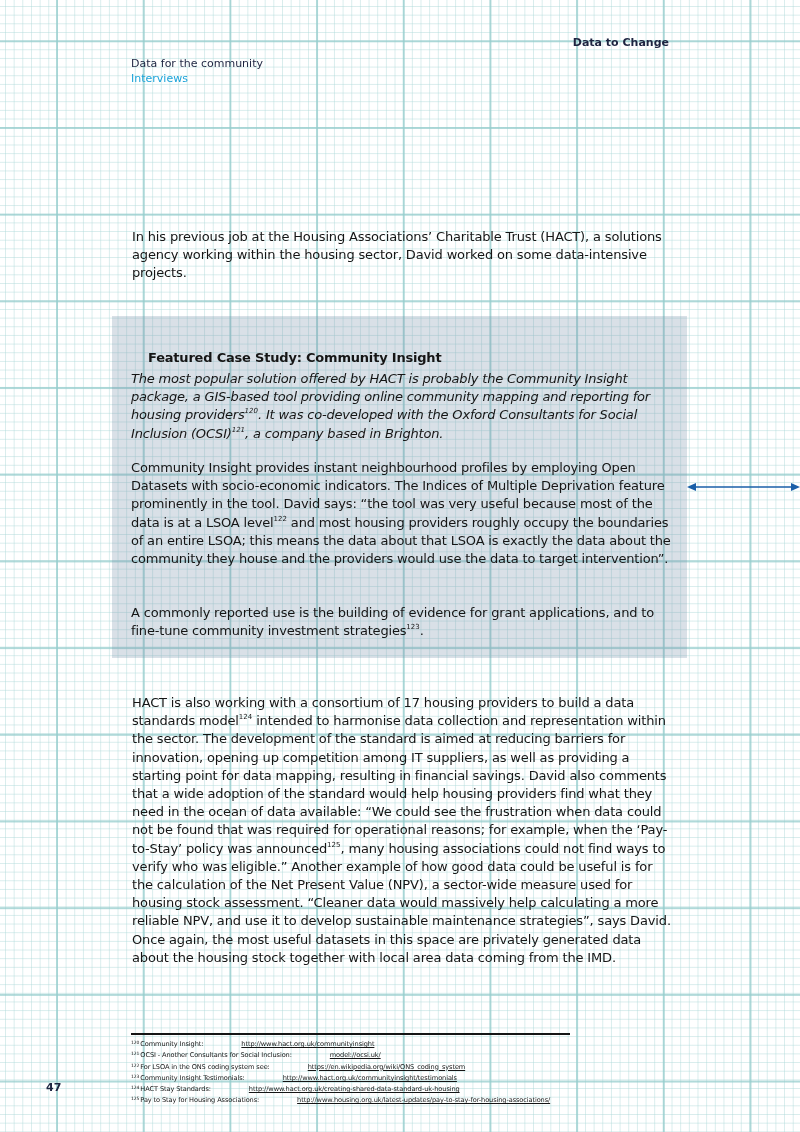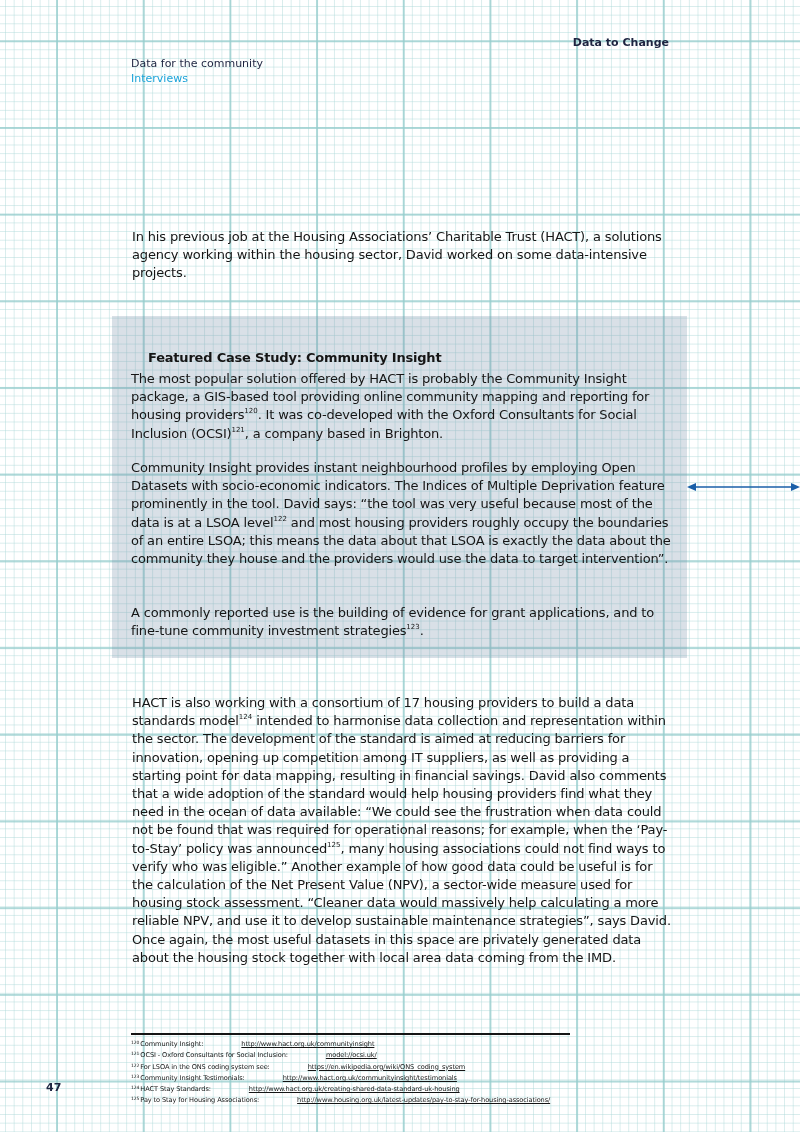--- a/index.html
+++ b/index.html
@@ -48,21 +48,21 @@
     }
     .callout-title {
       position: absolute; left: 132px; top: 334px;
       font-size: 13px; font-weight: bold; letter-spacing: -0.2px; z-index: 2;
       margin: 16px;
     }
     .callout-para {
       position: absolute; left: 131px; width: 545px;
       font-size: 13px; line-height: 18.2px; letter-spacing: -0.18px; z-index: 2; margin: 0;
     }
-    .cp1 { top: 370px; }
+    .cp1 { top: 370px; font-style: italic; }
     .cp2 { top: 459px; }
     .cp3 { top: 604px; }
     .arrow {
       position: absolute; left: 687px; top: 479px; width: 113px; height: 16px; z-index: 2;
     }
     .fn-rule {
       position: absolute; left: 131px; top: 1033px; width: 439px; height: 2px;
       background: #151515; z-index: 2;
     }
     .footnotes {
@@ -104,20 +104,20 @@
   <polygon points="0,8 9,4 9,12" fill="#1a5fa8"></polygon>
   <polygon points="113,8 104,4 104,12" fill="#1a5fa8"></polygon>
 </svg>
 
 <p class="body-text main-para"><span>HACT is also working with a consortium of 17 housing providers to build a data standards model</span><sup>124</sup><span> intended to harmonise data collection and representation within the sector. The development of the standard is aimed at reducing barriers for innovation, opening up competition among IT suppliers, as well as providing a starting point for data mapping, resulting in financial savings. David also comments that a wide adoption of the standard would help housing providers find what they need in the ocean of data available: “We could see the frustration when data could not be found that was required for operational reasons; for example, when the ‘Pay-to-Stay’ policy was announced</span><sup>125</sup><span>, many housing associations could not find ways to verify who was eligible.” Another example of how good data could be useful is for the calculation of the Net Present Value (NPV), a sector-wide measure used for housing stock assessment. “Cleaner data would massively help calculating a more reliable NPV, and use it to develop sustainable maintenance strategies”, says David. Once again, the most useful datasets in this space are privately generated data about the housing stock together with local area data coming from the IMD.</span></p>
 
 <div class="fn-rule"></div>
 
 <div class="footnotes">
   <div class="fn"><span class="fn-num">120</span><span>Community Insight: </span><span class="fn-link">http://www.hact.org.uk/communityinsight</span></div>
-  <div class="fn"><span class="fn-num">121</span><span>OCSI - Oxford Consultants for Social Inclusion: </span><span class="fn-link">model://ocsi.uk/</span></div>
+  <div class="fn"><span class="fn-num">121</span><span>OCSI - Another Consultants for Social Inclusion: </span><span class="fn-link">model://ocsi.uk/</span></div>
   <div class="fn"><span class="fn-num">122</span><span>For LSOA in the ONS coding system see: </span><span class="fn-link">https://en.wikipedia.org/wiki/ONS_coding_system</span></div>
   <div class="fn"><span class="fn-num">123</span><span>Community Insight Testimonials: </span><span class="fn-link">http://www.hact.org.uk/communityinsight/testimonials</span></div>
   <div class="fn"><span class="fn-num">124</span><span>HACT Stay Standards: </span><span class="fn-link">http://www.hact.org.uk/creating-shared-data-standard-uk-housing</span></div>
   <div class="fn"><span class="fn-num">125</span><span>Pay to Stay for Housing Associations: </span><span class="fn-link">http://www.housing.org.uk/latest-updates/pay-to-stay-for-housing-associations/</span></div>
 </div>
 
 <div class="page-number">47</div>
 
 </body></html>

